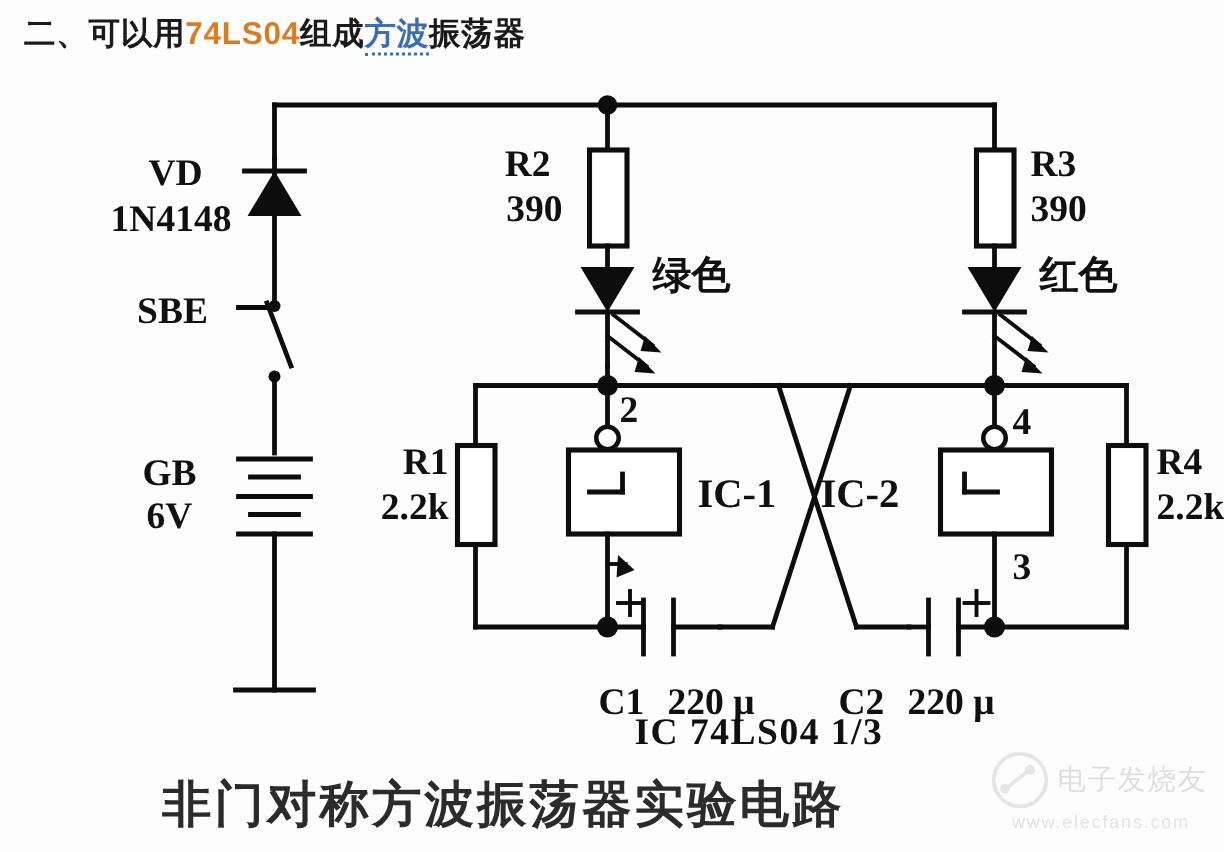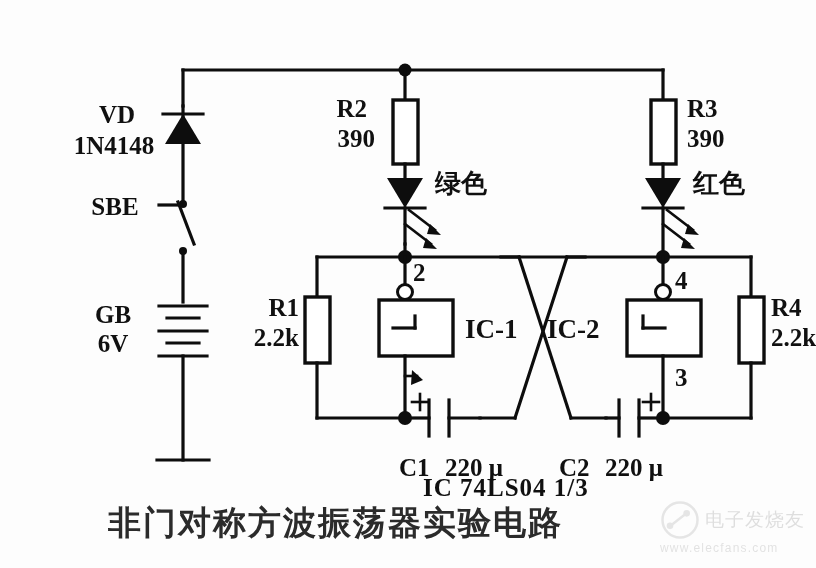--- a/index.html
+++ b/index.html
@@ -74,21 +74,21 @@
   .node { fill: #0d0d0d; stroke: none; }
   .bubble {
     fill: #ffffff;
     stroke: #0d0d0d;
     stroke-width: 3;
   }
   
   #caption {
     position: absolute;
     left: 108px;
-    top: 501px;
+    top: 514px;
     font-family: "Liberation Sans", sans-serif;
     font-size: 33px;
     font-weight: 600;
     color: #2b2b2b;
     letter-spacing: 2px;
     white-space: nowrap;
   }
   
   #watermark {
     position: absolute;
@@ -115,30 +115,33 @@
     font-weight: 400;
     color: #9a9a9a;
     letter-spacing: 1px;
     white-space: nowrap;
   }
   #watermark .wm-url {
     font-family: "Liberation Sans", sans-serif;
     font-size: 12px;
     color: #a5a5a5;
     letter-spacing: 1.2px;
-    text-align: left;
+    text-align: center;
     margin-top: 1px;
     white-space: nowrap;
   }
 </style>
 </head>
 <body>
 
 <div id="page">
 
+  <div id="heading">
+    <span>二、可以用</span><span class="hl-orange">74LS04</span><span>组成</span><span class="hl-blue">方波</span><span>振荡器</span>
+  </div>
 
   <div id="schematic">
   <svg width="816" height="470" viewBox="0 0 816 470" xmlns="http://www.w3.org/2000/svg">
 
     <g>
       <path class="wire" d="M152,26 L632,26"></path>
     </g>
     <circle class="node" cx="374" cy="26" r="6.5"></circle>
 
     <g>

